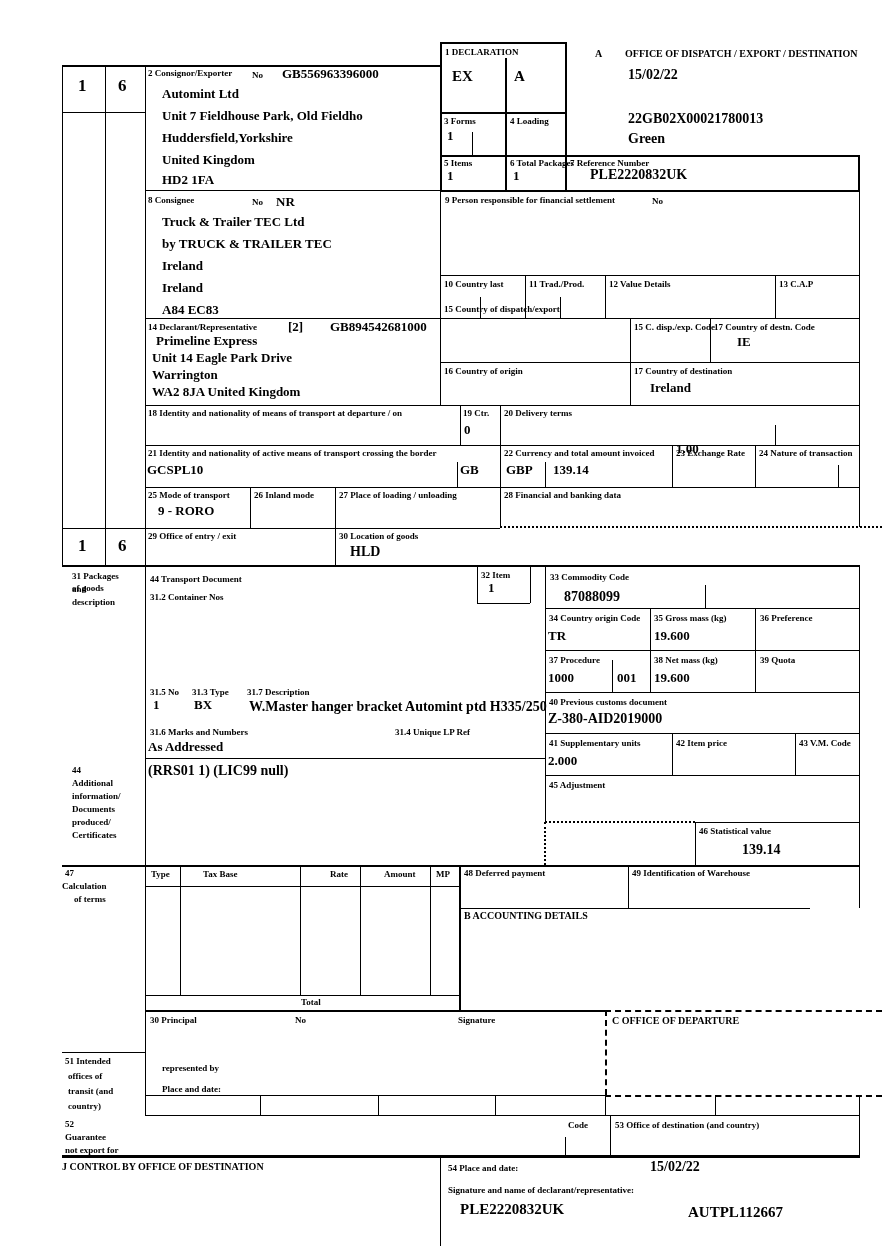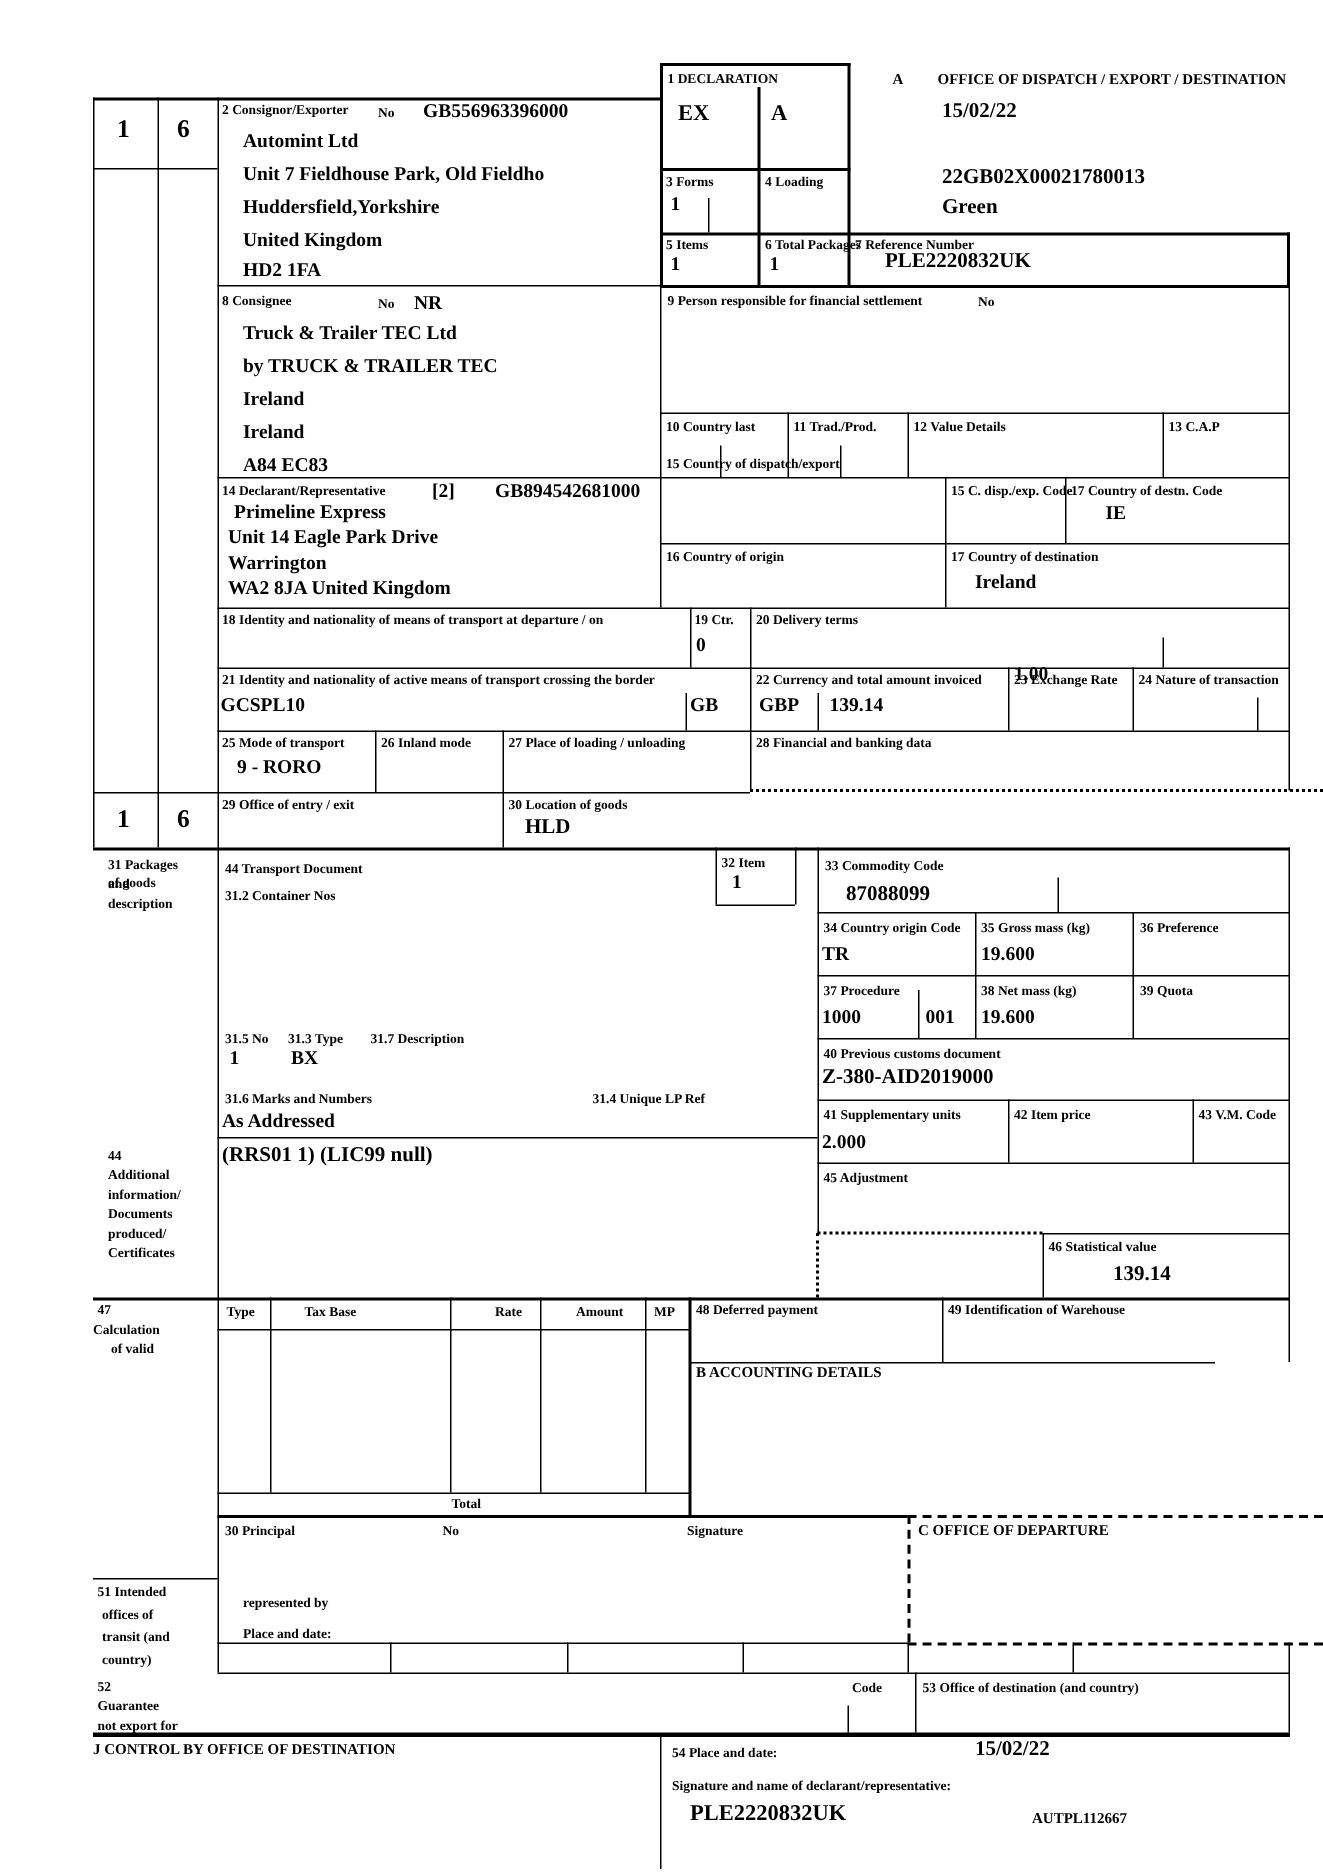--- a/index.html
+++ b/index.html
@@ -233,35 +233,36 @@
   <div class="lbl" style="left:799px;top:738px">43 V.M. Code</div>
   <div class="lbl" style="left:549px;top:780px">45 Adjustment</div>
   <div class="lbl" style="left:699px;top:826px">46 Statistical value</div>
   <div class="val" style="left:742px;top:842px;font-size:14px">139.14</div>
 
   <div class="lbl" style="left:150px;top:687px">31.5 No</div>
   <div class="lbl" style="left:192px;top:687px">31.3 Type</div>
   <div class="lbl" style="left:247px;top:687px">31.7 Description</div>
   <div class="val" style="left:153px;top:697px">1</div>
   <div class="val" style="left:194px;top:697px">BX</div>
+  <div class="val" style="left:249px;top:699px;font-size:14px">W.Master hanger bracket Automint ptd H335/250</div>
   <div class="lbl" style="left:150px;top:727px">31.6 Marks and Numbers</div>
   <div class="lbl" style="left:395px;top:727px">31.4 Unique LP Ref</div>
   <div class="val" style="left:148px;top:739px">As Addressed</div>
 
   <div class="lbl" style="left:72px;top:765px">44</div>
   <div class="lbl" style="left:72px;top:778px">Additional</div>
   <div class="lbl" style="left:72px;top:791px">information/</div>
   <div class="lbl" style="left:72px;top:804px">Documents</div>
   <div class="lbl" style="left:72px;top:817px">produced/</div>
   <div class="lbl" style="left:72px;top:830px">Certificates</div>
   <div class="val" style="left:148px;top:763px;font-size:14px">(RRS01 1) (LIC99 null)</div>
 
   <div class="lbl" style="left:65px;top:868px">47</div>
   <div class="lbl" style="left:62px;top:881px">Calculation</div>
-  <div class="lbl" style="left:74px;top:894px">of valid</div>
+  <div class="lbl" style="left:74px;top:894px">of terms</div>
   <div class="lbl" style="left:151px;top:869px">Type</div>
   <div class="lbl" style="left:203px;top:869px">Tax Base</div>
   <div class="lbl" style="left:330px;top:869px">Rate</div>
   <div class="lbl" style="left:384px;top:869px">Amount</div>
   <div class="lbl" style="left:436px;top:869px">MP</div>
   <div class="lbl" style="left:301px;top:997px">Total</div>
 
   <div class="lbl" style="left:464px;top:868px">48 Deferred payment</div>
   <div class="lbl" style="left:632px;top:868px">49 Identification of Warehouse</div>
   <div class="lbl10" style="left:464px;top:910px">B ACCOUNTING DETAILS</div>
@@ -281,15 +282,15 @@
   <div class="lbl" style="left:65px;top:1132px">Guarantee</div>
   <div class="lbl" style="left:65px;top:1145px">not export for</div>
   <div class="lbl" style="left:568px;top:1120px">Code</div>
   <div class="lbl" style="left:615px;top:1120px">53 Office of destination (and country)</div>
 
   <div class="lbl10" style="left:62px;top:1161px">J CONTROL BY OFFICE OF DESTINATION</div>
   <div class="lbl" style="left:448px;top:1163px">54 Place and date:</div>
   <div class="val" style="left:650px;top:1159px;font-size:14px">15/02/22</div>
   <div class="lbl" style="left:448px;top:1185px">Signature and name of declarant/representative:</div>
   <div class="val" style="left:460px;top:1202px;font-size:15px">PLE2220832UK</div>
-  <div class="val" style="left:688px;top:1205px;font-size:10px">AUTPL112667</div>
+  <div class="val" style="left:688px;top:1205px;font-size:15px">AUTPL112667</div>
 
 </div>
 
 </body></html>

